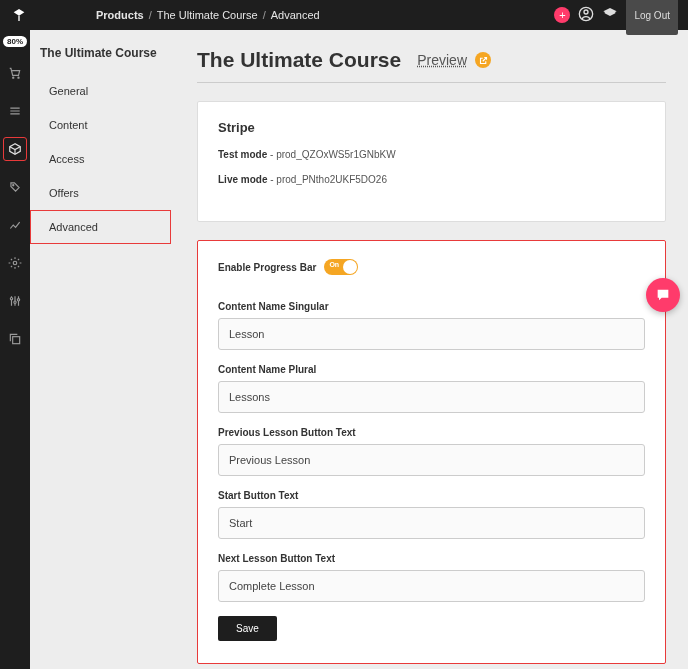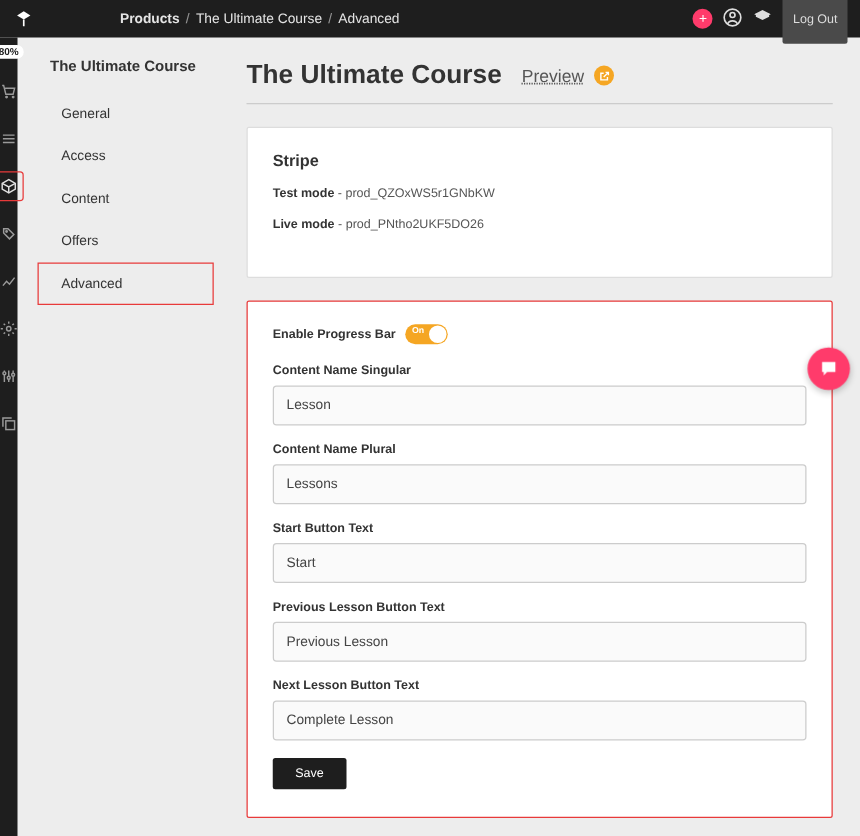--- a/index.html
+++ b/index.html
@@ -11,21 +11,21 @@
 .topbar .crumbs { display: flex; align-items: center; font-size: 11px; }
 .topbar .crumbs .strong { font-weight: 700; margin-left: 48px; }
 .topbar .crumbs .sep { margin: 0 5px; opacity: .6; }
 .topbar .right { margin-left: auto; display: flex; align-items: center; gap: 8px; }
 .topbar .circle-btn { width: 18px; height: 18px; border-radius: 50%; display: flex; align-items: center; justify-content: center; font-size: 12px; color: #fff; }
 .topbar .plus { background: #ff3b6b; width:16px; height:16px; font-size:11px;}
 .topbar .icon-btn { color: #ddd; }
 .topbar .logout { background: #4a4a4a; color: #ddd; font-size: 10px; padding: 14px 8px; border-radius: 2px; border: none; cursor: pointer; }
 
 
-.rail { position: absolute; left: 0; top: 30px; bottom: 0; width: 14px; background: #1e1e1e; display: flex; flex-direction: column; align-items: center; padding-top: 6px; gap: 14px; color: #888; }
+.rail { position: absolute; left: 0; top: 30px; bottom: 0; width: 30px; background: #1e1e1e; display: flex; flex-direction: column; align-items: center; padding-top: 6px; gap: 14px; color: #888; }
 .rail .pill { background: #fff; color: #222; font-size: 8px; padding: 1px 4px; border-radius: 7px; font-weight: 600; }
 .rail .ri { width: 24px; height: 24px; display: flex; align-items: center; justify-content: center; font-size: 13px; color: #9a9a9a; border-radius:3px; }
 .rail .ri.active { border: 1px solid #e83a3a; color: #e0e0e0; }
 
 
 .sidepanel { position: absolute; left: 30px; top: 30px; bottom: 0; width: 145px; background: #ededed; padding: 10px 0; }
 .sidepanel h3 { font-size: 12px; font-weight: 700; padding: 6px 10px 14px; color: #333; }
 .sidepanel .nav-item { display: block; padding: 10px 18px; font-size: 11px; color: #333; cursor: pointer; border: 1px solid transparent; margin: 0 4px 0 0; }
 .sidepanel .nav-item.active { border: 1px solid #e83a3a; background: #fff0; }
 
@@ -35,21 +35,21 @@
 .page-head h1 { font-size: 21px; font-weight: 700; color: #333; margin-right: 16px; }
 .page-head .preview { font-size: 14px; color: #555; text-decoration: underline dotted; margin-right: 8px; }
 .page-head .ext { width: 16px; height: 16px; background: #f5a623; border-radius: 50%; display: inline-flex; align-items: center; justify-content: center; color: #fff; font-size: 9px; }
 
 .card { background: #fff; border: 1px solid #ddd; border-radius: 2px; padding: 18px 20px 22px; margin-bottom: 18px; }
 .card.accent { border: 1px solid #e83a3a; }
 .card h2 { font-size: 13px; font-weight: 700; margin-bottom: 14px; }
 .stripe-line { font-size: 10px; color: #555; margin-bottom: 14px; }
 .stripe-line b { font-weight: 700; color: #333; }
 
-.toggle-row { display: flex; align-items: center; margin-bottom: 16px; gap: 8px; }
+.toggle-row { display: flex; align-items: center; margin-bottom: 26px; gap: 8px; }
 .toggle-row label { font-size: 10px; font-weight: 700; }
 .toggle { position: relative; width: 34px; height: 16px; background: #f5a623; border-radius: 8px; display: inline-block; }
 .toggle .on-text { position:absolute; left:5px; top:2px; font-size:7px; color:#fff; font-weight:600;}
 .toggle::after { content: ""; position: absolute; right: 1px; top: 1px; width: 14px; height: 14px; background: #fff; border-radius: 50%; }
 
 .field { margin-bottom: 14px; }
 .field label { display: block; font-size: 10px; font-weight: 700; margin-bottom: 6px; }
 .field input { width: 100%; border: 1px solid #ccc; border-radius: 3px; padding: 9px 10px; font-size: 11px; color: #444; background: #fafafa; }
 
 .save-btn { background: #1e1e1e; color: #fff; border: none; font-size: 10px; padding: 7px 18px; border-radius: 2px; cursor: pointer; }
@@ -140,22 +140,22 @@
       <svg width="14" height="14" viewBox="0 0 24 24" fill="none" stroke="currentColor" stroke-width="2">
         <rect x="8" y="8" width="12" height="12"></rect>
         <path d="M4 16V4h12"></path>
       </svg>
     </span>
 </div>
 
 <div class="sidepanel">
   <h3>The Ultimate Course</h3>
   <span class="nav-item">General</span>
+  <span class="nav-item">Content</span>
   <span class="nav-item">Access</span>
-  <span class="nav-item">Content</span>
   <span class="nav-item">Offers</span>
   <span class="nav-item active">Advanced</span>
 </div>
 
 <div class="main">
   <div class="page-head">
     <h1>The Ultimate Course</h1>
     <span class="preview">Preview</span>
     <span class="ext">
       <svg width="9" height="9" viewBox="0 0 24 24" fill="none" stroke="#fff" stroke-width="3">
@@ -186,26 +186,26 @@
 
     <div class="field">
       <label>Content Name Singular</label>
       <input value="Lesson" style="">
     </div>
     <div class="field">
       <label>Content Name Plural</label>
       <input value="Lessons" style="">
     </div>
     <div class="field">
+      <label>Previous Lesson Button Text</label>
+      <input value="Previous Lesson" style="">
+    </div>
+    <div class="field">
       <label>Start Button Text</label>
       <input value="Start" style="">
-    </div>
-    <div class="field">
-      <label>Previous Lesson Button Text</label>
-      <input value="Previous Lesson" style="">
     </div>
     <div class="field">
       <label>Next Lesson Button Text</label>
       <input value="Complete Lesson" style="">
     </div>
 
     <button class="save-btn">Save</button>
   </div>
 </div>
 

